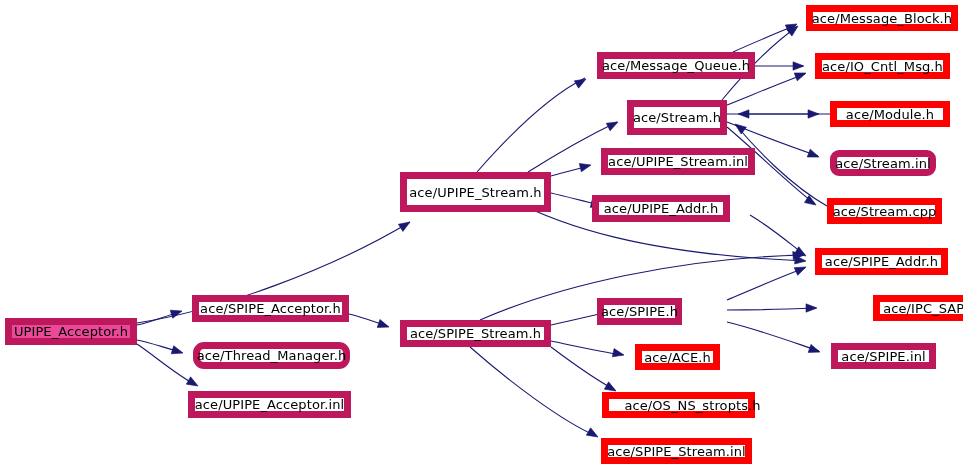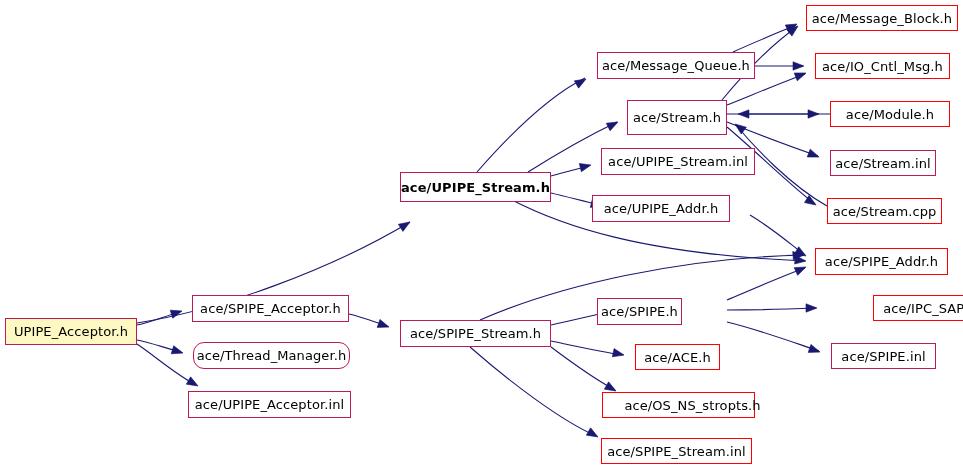--- a/index.html
+++ b/index.html
@@ -28,32 +28,32 @@
     stroke-width: 1.1px;
   }
   .arrow-head {
     fill: #191970;
     stroke: #191970;
     stroke-width: 0.6px;
   }
   .node-box {
     position: absolute;
     box-sizing: border-box;
-    border: 1px solid #be185d;
+    border: 7px solid #be185d;
     background: #ffffff;
     display: flex;
     align-items: center;
     justify-content: center;
     white-space: nowrap;
   }
   .node-box.red {
     border-color: #ff0000;
   }
   .node-box.filled {
-    background: #fef9c3;
+    background: #ec4899;
   }
   .node-label {
     font-size: 13px;
     color: #000000;
     line-height: 1;
     letter-spacing: 0.1px;
   }
 </style>
 </head>
 <body>
@@ -127,21 +127,21 @@
       </div>
       <div class="node-box" style="left: 192px; top: 295px; width: 157px; height: 27px;">
         <span class="node-label">ace/SPIPE_Acceptor.h</span>
       </div>
       <div class="node-box" style="left: 193px; top: 342px; width: 157px; height: 27px; border-radius: 11px;">
         <span class="node-label">ace/Thread_Manager.h</span>
       </div>
       <div class="node-box" style="left: 188px; top: 391px; width: 163px; height: 27px;">
         <span class="node-label">ace/UPIPE_Acceptor.inl</span>
       </div>
-      <div class="node-box" style="left: 400px; top: 172px; width: 151px; height: 30px; font-weight: bold;">
+      <div class="node-box" style="left: 400px; top: 172px; width: 151px; height: 40px;">
         <span class="node-label">ace/UPIPE_Stream.h</span>
       </div>
       <div class="node-box" style="left: 400px; top: 320px; width: 151px; height: 27px;">
         <span class="node-label">ace/SPIPE_Stream.h</span>
       </div>
       <div class="node-box" style="left: 597px; top: 52px; width: 158px; height: 27px;">
         <span class="node-label">ace/Message_Queue.h</span>
       </div>
       <div class="node-box" style="left: 627px; top: 100px; width: 100px; height: 35px;">
         <span class="node-label">ace/Stream.h</span>
@@ -166,21 +166,21 @@
       </div>
       <div class="node-box red" style="left: 806px; top: 5px; width: 152px; height: 26px;">
         <span class="node-label">ace/Message_Block.h</span>
       </div>
       <div class="node-box red" style="left: 815px; top: 53px; width: 135px; height: 26px;">
         <span class="node-label">ace/IO_Cntl_Msg.h</span>
       </div>
       <div class="node-box red" style="left: 830px; top: 101px; width: 120px; height: 26px;">
         <span class="node-label">ace/Module.h</span>
       </div>
-      <div class="node-box" style="left: 830px; top: 150px; width: 106px; height: 26px;">
+      <div class="node-box" style="left: 830px; top: 150px; width: 106px; height: 26px; border-radius: 9px;">
         <span class="node-label">ace/Stream.inl</span>
       </div>
       <div class="node-box red" style="left: 827px; top: 198px; width: 115px; height: 26px;">
         <span class="node-label">ace/Stream.cpp</span>
       </div>
       <div class="node-box red" style="left: 815px; top: 248px; width: 133px; height: 27px;">
         <span class="node-label">ace/SPIPE_Addr.h</span>
       </div>
       <div class="node-box red" style="left: 828px; top: 295px; width: 112px; height: 26px; margin-left: 45px;">
         <span class="node-label">ace/IPC_SAP.h</span>

